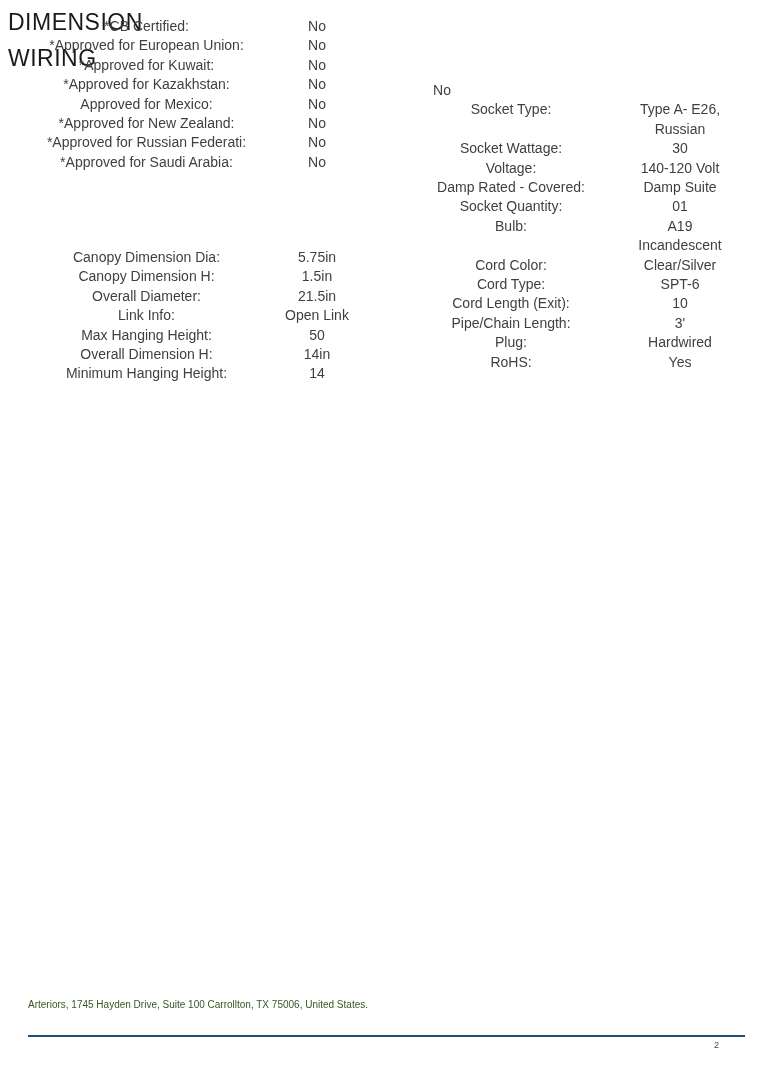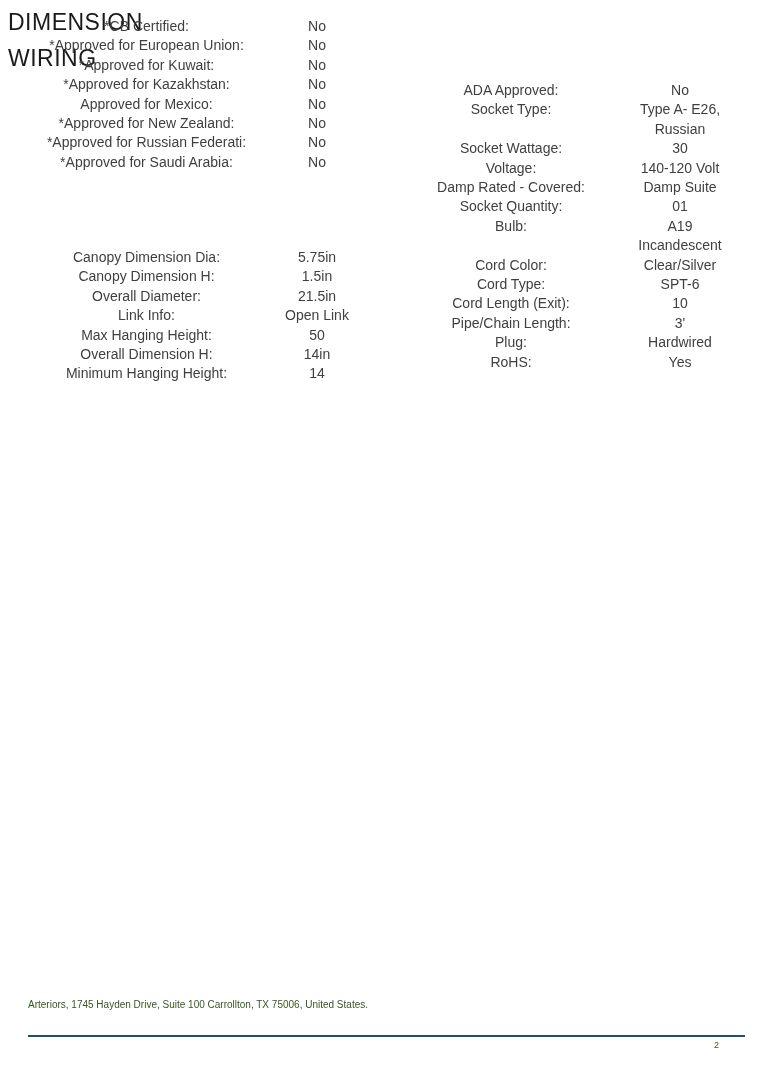--- a/index.html
+++ b/index.html
@@ -134,21 +134,20 @@
     <div class="row">
       <span class="lbl">Minimum Hanging Height:</span>
       <span class="val">14</span>
     </div>
   </div>
 
   <h2 class="section-heading" id="wiring-heading">WIRING</h2>
 
   <div class="spec-block" id="wiring-block">
     <div class="row">
-      <span class="lbl">ADA Approved:</span>
       <span class="val">No</span>
     </div>
     <div class="row">
       <span class="lbl">Socket Type:</span>
       <span class="val">Type A- E26, Russian</span>
     </div>
     <div class="row">
       <span class="lbl">Socket Wattage:</span>
       <span class="val">30</span>
     </div>

